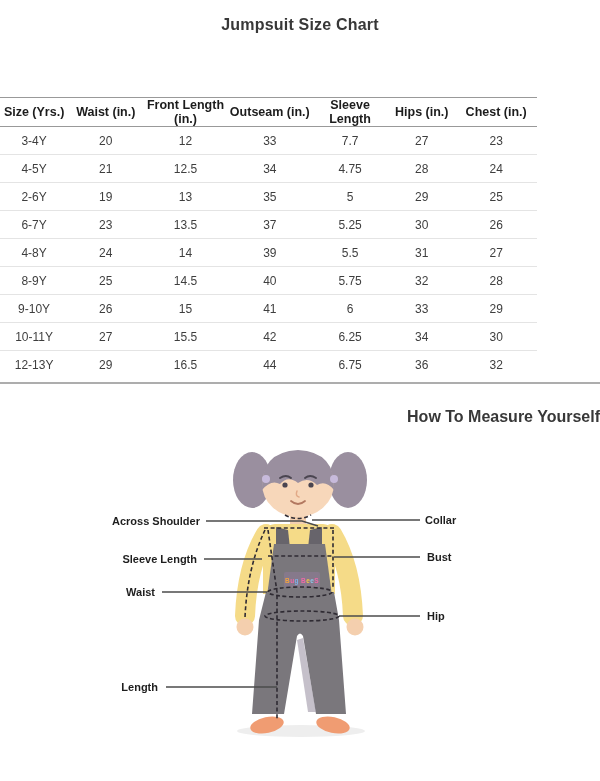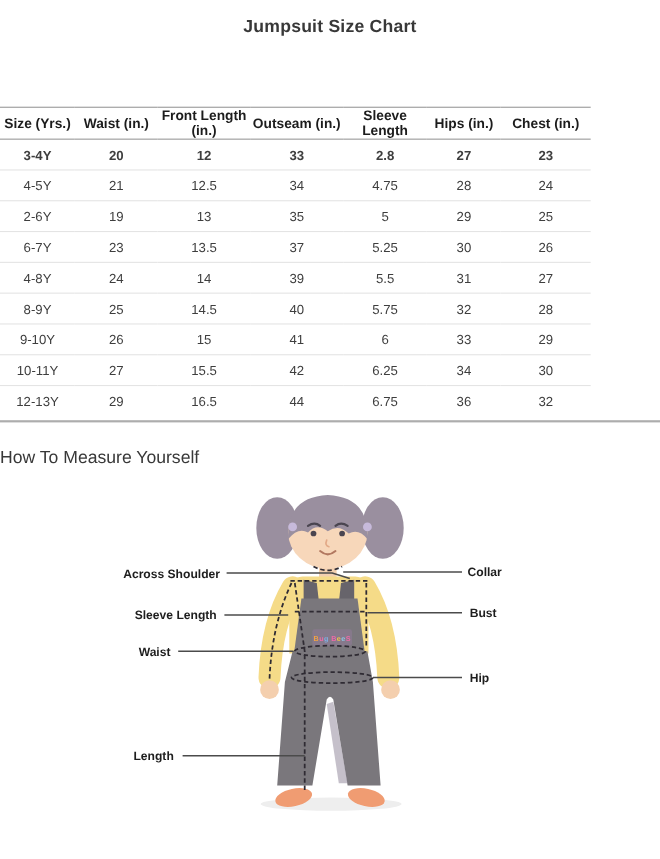--- a/index.html
+++ b/index.html
@@ -19,34 +19,34 @@
   }
   table.size-chart th{
     border-top:1px solid #999999;border-bottom:1px solid #999999;
     height:27px;font-size:12.5px;font-weight:bold;color:#1c1c1c;
     text-align:center;padding:0;
   }
   table.size-chart td{
     height:27px;font-size:12px;color:#3e3e3e;text-align:center;padding:0;
     border-top:1px solid #e4e4e4;
   }
-  table.size-chart tbody tr:first-child td{border-top:none;font-weight:bold;}
+  table.size-chart tbody tr:first-child td{border-top:none;}
   table.size-chart th:nth-child(1),table.size-chart td:nth-child(1){width:12.7%;}
   table.size-chart th:nth-child(2),table.size-chart td:nth-child(2){width:14%;}
   table.size-chart th:nth-child(3),table.size-chart td:nth-child(3){width:15.7%;}
   table.size-chart th:nth-child(4),table.size-chart td:nth-child(4){width:15.7%;}
   table.size-chart th:nth-child(5),table.size-chart td:nth-child(5){width:14.2%;}
   table.size-chart th:nth-child(6),table.size-chart td:nth-child(6){width:12.5%;}
   table.size-chart th:nth-child(7),table.size-chart td:nth-child(7){width:15.2%;}
   .section-divider{
     position:absolute;top:382px;left:0;width:600px;height:2px;background:#adadad;
   }
   .measure-title{
     position:absolute;top:408px;left:0;width:100%;margin:0;
-    text-align:left;font-size:16px;font-weight:normal;color:#383838;
+    text-align:right;font-size:16px;font-weight:bold;color:#383838;
   }
   svg.measure-svg{position:absolute;top:438px;left:0;}
   svg .label{font-family:"Liberation Sans",sans-serif;font-size:11px;font-weight:bold;fill:#1e1e1e;}
   svg .leader{stroke:#4b4b4b;stroke-width:1.4;fill:none;}
   svg .meas{stroke:#2f2b33;stroke-width:1.6;stroke-dasharray:4 2.6;fill:none;}
   svg .brand{font-family:"Liberation Sans",sans-serif;font-size:6.5px;font-weight:bold;letter-spacing:.4px;}
 </style>
 </head>
 <body>
 
@@ -63,21 +63,21 @@
         <th>Hips (in.)</th>
         <th>Chest (in.)</th>
       </tr>
   </thead>
   <tbody id="size-body">
       <tr>
         <td>3-4Y</td>
         <td>20</td>
         <td>12</td>
         <td>33</td>
-        <td>2.8</td>
+        <td>7.7</td>
         <td>27</td>
         <td>23</td>
       </tr>
       <tr>
         <td>4-5Y</td>
         <td>21</td>
         <td>12.5</td>
         <td>34</td>
         <td>4.75</td>
         <td>28</td>

